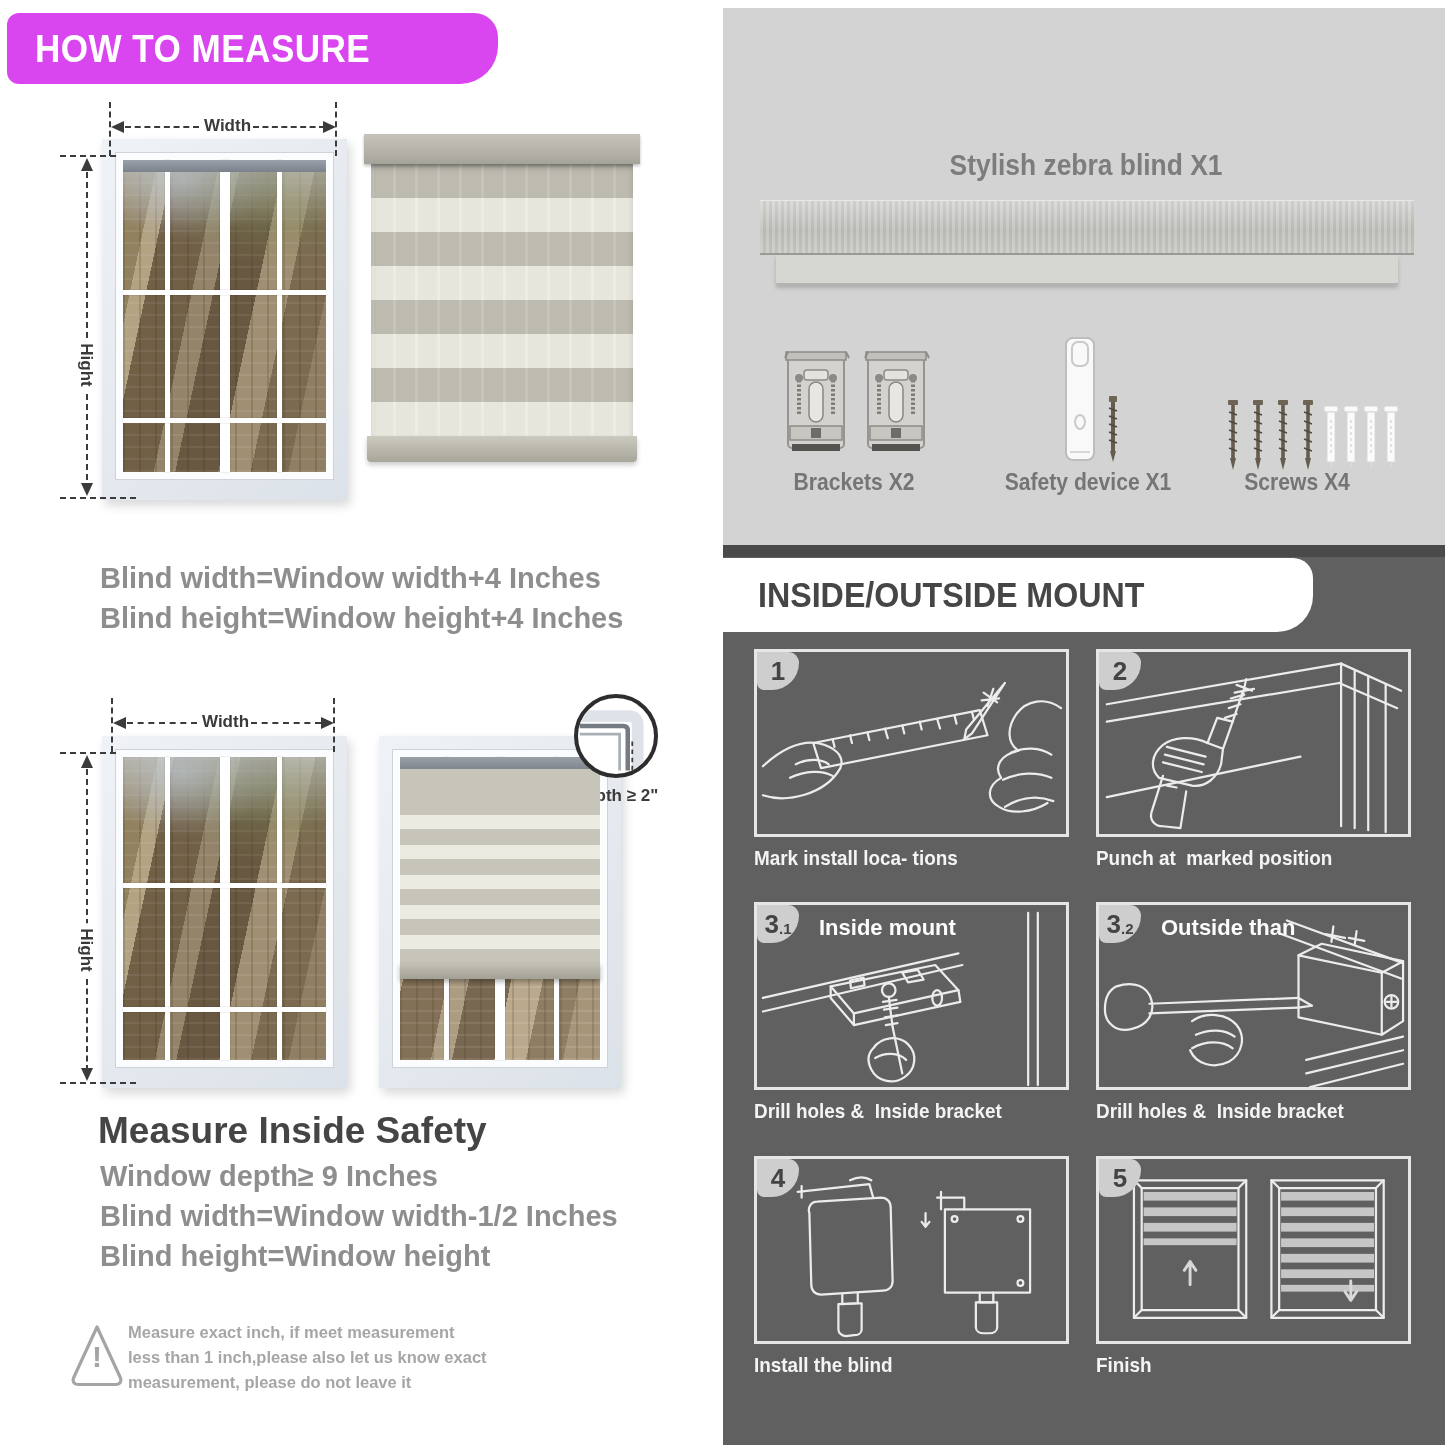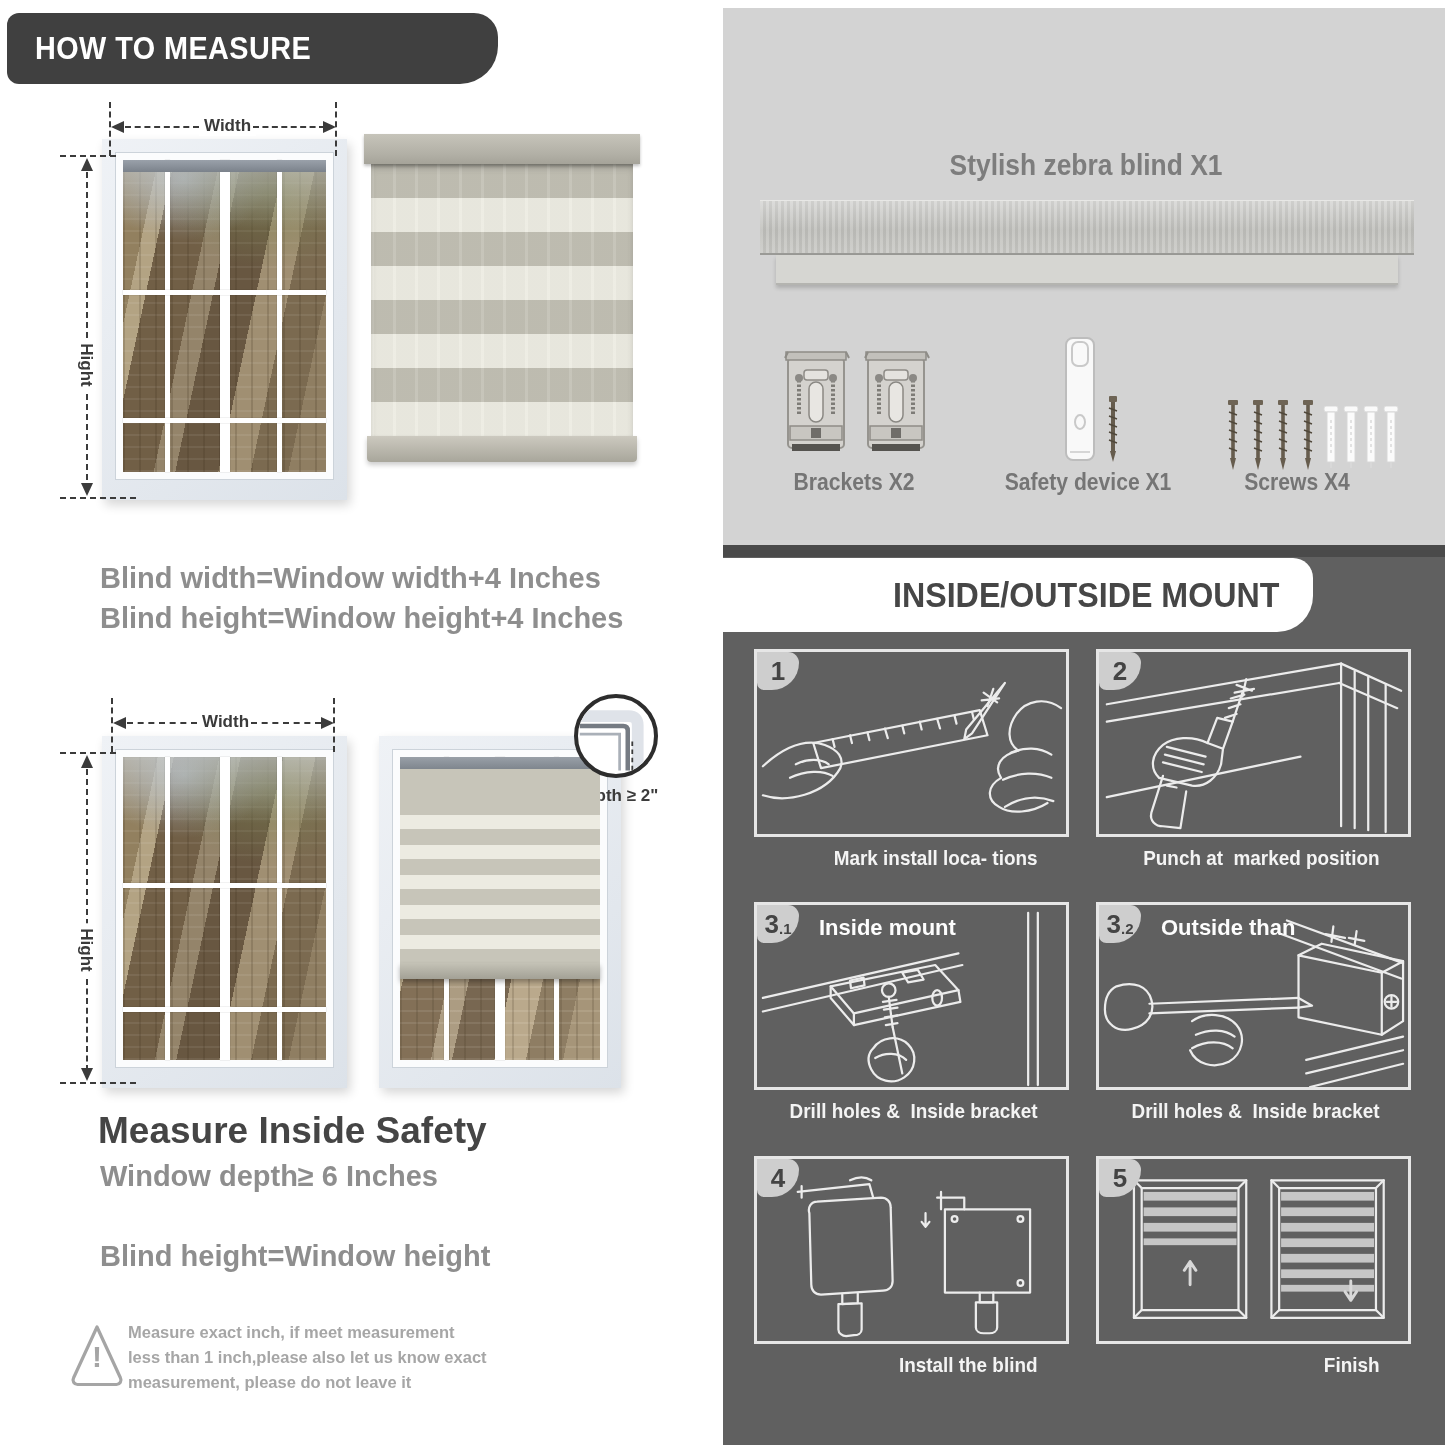--- a/index.html
+++ b/index.html
@@ -3,22 +3,22 @@
 <meta charset="utf-8">
 <style>
   html,body{margin:0;padding:0;background:#fff;}
   .canvas{position:relative;width:1445px;height:1445px;background:#fff;overflow:hidden;
           font-family:"Liberation Sans","DejaVu Sans",sans-serif;}
   .abs{position:absolute;}
   .sqz{display:inline-block;transform:scaleX(.9);transform-origin:left center;white-space:nowrap;}
   .sqzc{display:block;transform:scaleX(.88);transform-origin:center;white-space:nowrap;}
 
   
-  .howto-hdr{position:absolute;left:7px;top:13px;width:491px;height:71px;background:#404040;
-             border-radius:12px 24px 38px 12px;color:#fff;font-size:32px;font-weight:bold;
+  .howto-hdr{position:absolute;left:7px;top:13px;width:491px;height:71px;background:#d946ef;
+             border-radius:12px 24px 38px 12px;color:#fff;font-size:39px;font-weight:bold;
              line-height:71px;padding-left:28px;box-sizing:border-box;letter-spacing:.5px;}
   .mheading{position:absolute;left:98px;margin:0;font-size:37px;font-weight:bold;color:#454545;}
   .formula{position:absolute;left:100px;margin:0;font-size:29px;font-weight:bold;color:#8e8e8e;}
 
   
   .window{position:absolute;background:linear-gradient(135deg,#eff2f6,#dce2e9);
           box-shadow:3px 5px 10px rgba(0,0,0,.16);padding:13px 13px 20px;box-sizing:border-box;}
   .win-inner{position:relative;width:100%;height:100%;background:#fbfcfd;
              box-shadow:inset 0 0 0 1px #ccd3da;}
   .glass{position:absolute;inset:8px;
@@ -94,21 +94,21 @@
     box-shadow:inset 0 -2px 0 #9a9a96, inset 0 1px 0 #e8e8e6;}
   .rail-lip{position:absolute;left:53px;top:247px;width:622px;height:30px;
     background:
       repeating-linear-gradient(90deg, rgba(255,255,255,.1) 0 3px, rgba(0,0,0,.03) 3px 6px),
       linear-gradient(180deg,#dedetc,#cfcfcb);
     background-color:#d6d6d2;box-shadow:0 3px 4px rgba(0,0,0,.18), inset 0 -2px 0 #b4b4b0;}
   .acc-label{position:absolute;top:460px;text-align:center;font-size:24px;font-weight:bold;color:#757575;}
 
   
   .shadowline{position:absolute;left:723px;top:545px;width:722px;height:12px;background:#4a4a4a;}
-  .dpanel{position:absolute;left:723px;top:557px;width:722px;height:888px;background:#606060;text-align:right;}
+  .dpanel{position:absolute;left:723px;top:557px;width:722px;height:888px;background:#606060;}
   .mhdr{position:absolute;left:0;top:1px;width:590px;height:74px;background:#fff;
         border-radius:0 20px 36px 0;line-height:74px;padding-left:35px;box-sizing:border-box;
         font-size:35px;font-weight:bold;color:#464646;}
   .step{position:absolute;width:315px;}
   .sframe{position:relative;height:188px;border:3px solid #e6e6e6;box-sizing:border-box;overflow:hidden;}
   .badge{position:absolute;top:0;left:0;width:42px;height:38px;background:#cecece;
          border-radius:0 12px 30px 8px;display:flex;align-items:center;justify-content:center;z-index:3;}
   .bnum{font-size:26px;font-weight:bold;color:#444;line-height:1;}
   .bsub{font-size:15px;font-weight:bold;color:#444;margin-top:9px;}
   .stitle{position:absolute;left:62px;top:10px;font-size:22px;font-weight:bold;color:#fdfdfd;z-index:3;}
@@ -217,21 +217,22 @@
     <svg viewBox="0 0 84 84" width="76" height="76">
       <path d="M66,80 L66,30 Q66,20 56,20 L2,20" stroke="#dfe3e9" stroke-width="13" fill="none"></path>
       <path d="M55,80 L55,36 Q55,31 50,31 L2,31" stroke="#757b83" stroke-width="5" fill="none"></path>
       <path d="M46,80 L46,40 L2,40" stroke="#aab0b8" stroke-width="3" fill="none"></path>
       <path d="M60,80 L60,44" stroke="#3c3c3c" stroke-width="2" stroke-dasharray="5 4" fill="none"></path>
     </svg>
   </div>
   <div class="depth-lab">Depth ≥ 2"</div>
 
   <h2 class="mheading" style="top:1110px">Measure Inside Safety</h2>
-  <p class="formula" style="top:1160px">Window depth≥ 6 Inches</p>
+  <p class="formula" style="top:1160px">Window depth≥ 9 Inches</p>
+  <p class="formula" style="top:1200px">Blind width=Window width-1/2 Inches</p>
   <p class="formula" style="top:1240px">Blind height=Window height</p>
 
   <div class="warn-tri">
     <svg viewBox="0 0 54 66" width="54" height="66">
       <path d="M27,5 L50.5,56 a4.5,4.5 0 0 1 -4,6.5 H7.5 a4.5,4.5 0 0 1 -4,-6.5 Z" fill="none" stroke="#a5a5a5" stroke-width="3.2" stroke-linejoin="round"></path>
     </svg>
     <span class="warn-mark">!</span>
   </div>
   <p class="warn-text">Measure exact inch, if meet measurement less than 1 inch,please also let us know exact measurement, please do not leave it</p>
 

